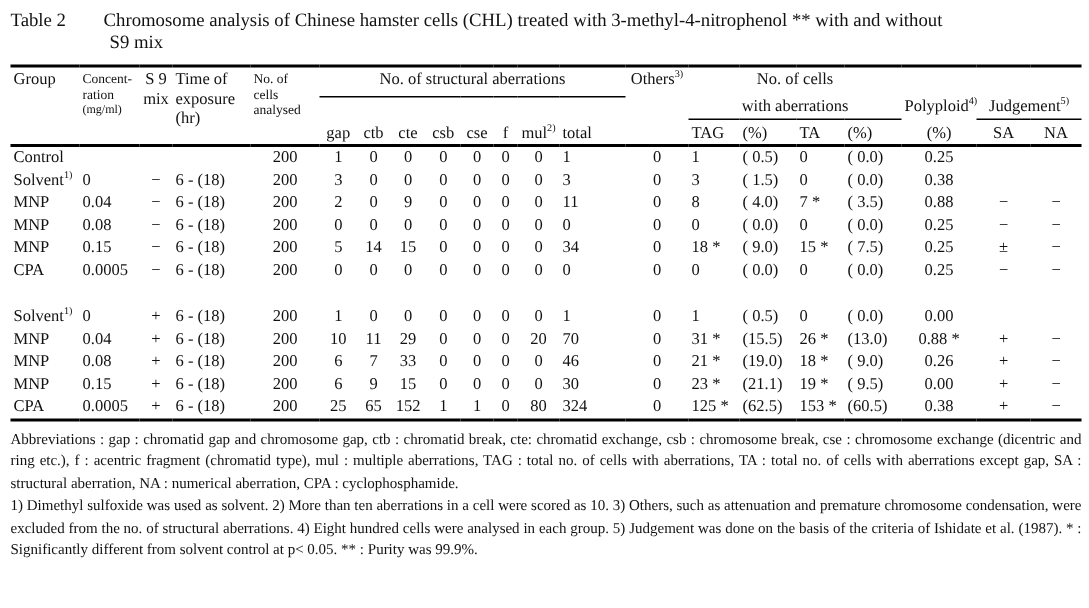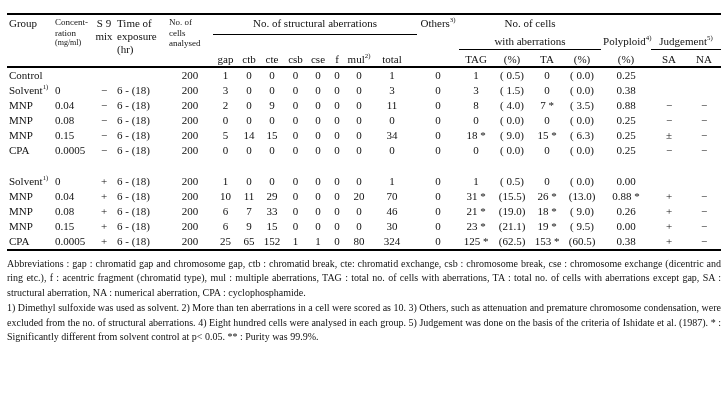--- a/index.html
+++ b/index.html
@@ -10,40 +10,47 @@
   .cap-row{display:flex;}
   .cap-label{width:62px;flex:0 0 62px;}
   .cap-line2{margin-left:66px;}
   
   table{border-collapse:collapse;table-layout:fixed;width:714px;margin-top:7px;
         border-top:2px solid #000;border-bottom:2px solid #000;}
   thead{border-bottom:2px solid #000;}
   th,td{font-weight:normal;font-size:11px;padding:0 2px;white-space:nowrap;overflow:visible;}
   th{line-height:13px;}
   td{height:15px;line-height:15px;}
-  .al{text-align:left;} .ac{text-align:center;} .ar{text-align:center;}
+  .al{text-align:left;} .ac{text-align:center;} .ar{text-align:left;}
   .va-m{vertical-align:middle;font-family:Liberation Serif, serif;} .vb{vertical-align:bottom;}
   .small{font-size:9px;line-height:10.5px;}
   .tiny{font-size:8px;}
   .bb{border-bottom:1px solid #000;}
   .hr1 th{height:17px;vertical-align:top;padding-top:2px;}
   .hr2 th{height:14px;vertical-align:middle;}
   .hr3 th{height:16px;}
   .pad-r{padding-right:8px;}
   tr.spacer td{height:16px;}
   sup{font-size:0.62em;line-height:0;vertical-align:super;}
   
   .footnotes{margin-top:6px;width:714px;font-size:10px;line-height:14.8px;text-align:justify;}
   .footnotes p{margin:0;}
 </style>
 </head>
 <body>
 
 <div class="page">
 
+  <div class="caption">
+    <div class="cap-row">
+      <span class="cap-label">Table 2</span>
+      <span>Chromosome analysis of Chinese hamster cells (CHL) treated with 3-methyl-4-nitrophenol **  with and without</span>
+    </div>
+    <div class="cap-line2">S9 mix</div>
+  </div>
 
   <table>
     <colgroup>
       <col style="width:46px">
         <col style="width:40px">
         <col style="width:22px">
         <col style="width:52px">
         <col style="width:46px">
       <col style="width:25px">
         <col style="width:22px">
@@ -218,21 +225,21 @@
           <td class="ac">15</td>
           <td class="ac">0</td>
           <td class="ac">0</td>
           <td class="ac">0</td>
           <td class="ac">0</td>
           <td class="ar pad-r">34</td>
           <td class="ac">0</td>
           <td class="ar">18 *</td>
           <td class="ar">( 9.0)</td>
           <td class="ar">15 *</td>
-          <td class="ar">( 6.3)</td>
+          <td class="ar">( 7.5)</td>
           <td class="ac">0.25</td>
           <td class="ac">±</td>
           <td class="ac">−</td>
         </tr>
         <tr>
           <td class="al">CPA</td>
           <td class="al">0.0005</td>
           <td class="ac">−</td>
           <td class="al">6 - (18)</td>
           <td class="ac">200</td>

